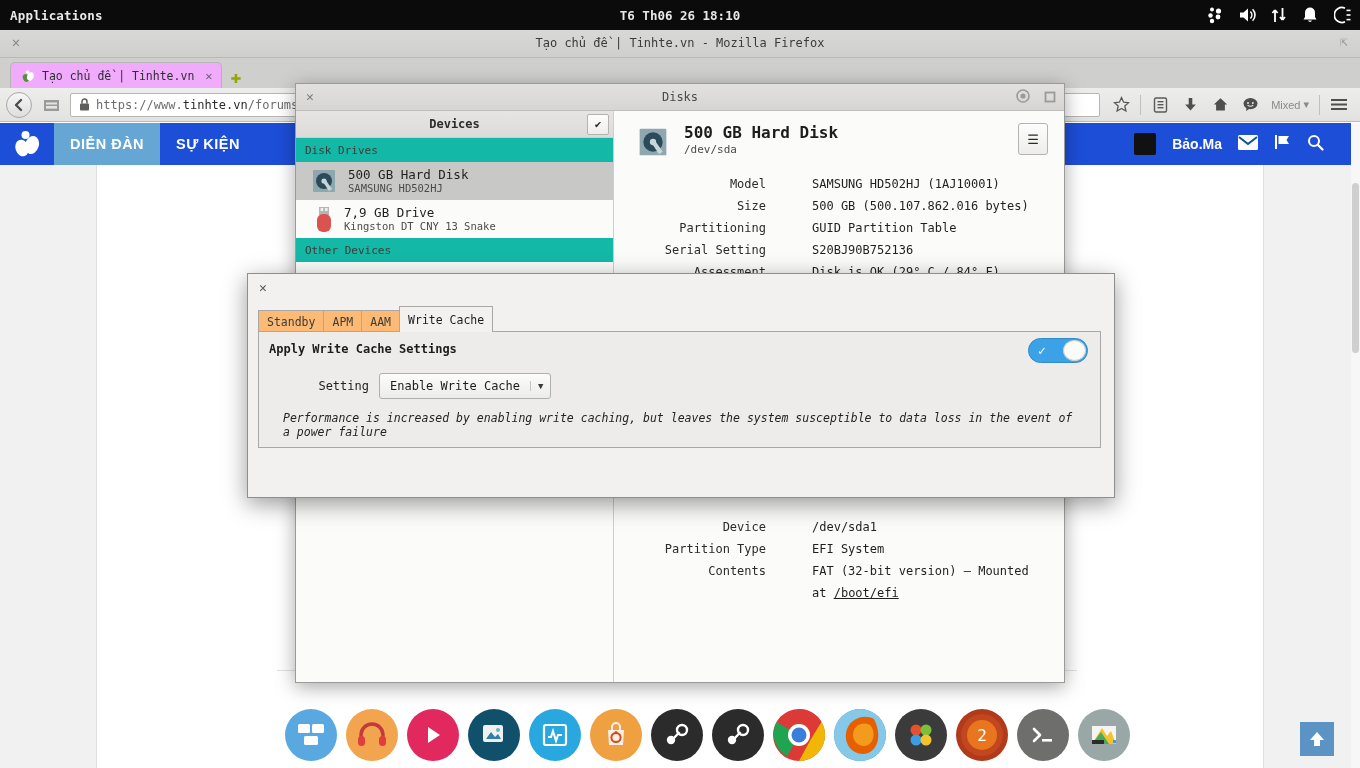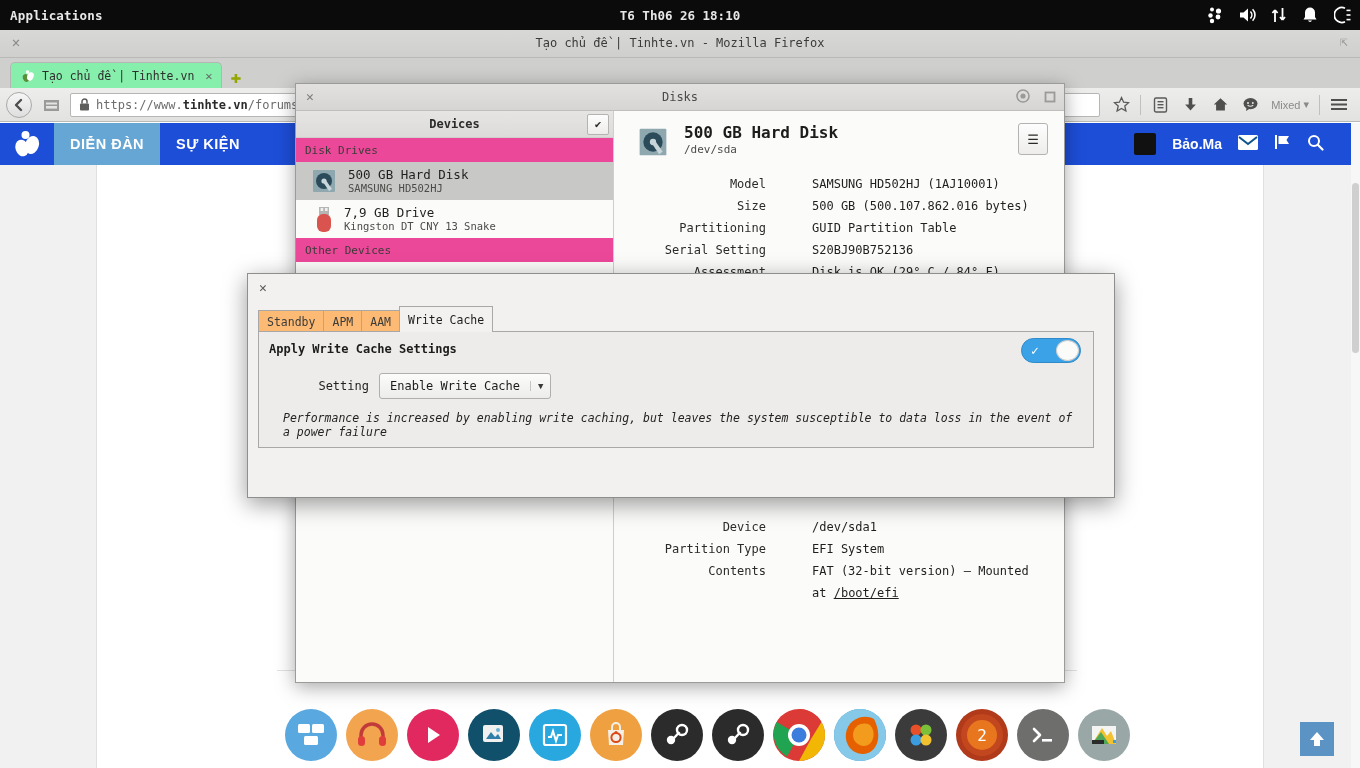--- a/index.html
+++ b/index.html
@@ -55,21 +55,21 @@
   }
 
   .ff-tabstrip {
     position: relative; height: 30px; width: 100%;
     background: #cfcfcd; padding-left: 10px;
     display: flex; align-items: flex-end;
   }
   .ff-tab {
     display: flex; align-items: center; gap: 7px;
     height: 26px; padding: 0 8px 0 10px;
-    background: #86efac;
+    background: #f0abfc;
     border: 1px solid #b5b5b3; border-bottom: none;
     border-radius: 5px 5px 0 0;
     font-size: 11.5px; color: #2f2f2f;
     max-width: 230px;
   }
   .ff-tab .favicon {
     width: 14px; height: 14px; flex: none;
     position: relative;
   }
   .ff-tab .tablabel { white-space: nowrap; overflow: hidden; text-overflow: ellipsis;
@@ -99,21 +99,21 @@
   }
   .ff-urlbar {
     flex: 1; height: 24px; background: #fff;
     border: 1px solid #b6b6b4; border-radius: 2px;
     display: flex; align-items: center; gap: 6px;
     padding: 0 8px; margin: 0 6px;
     font-size: 12px; color: #6d6d6d;
     font-family: "DejaVu Sans Mono", monospace;
     overflow: hidden; white-space: nowrap;
   }
-  .ff-urlbar .urltext b { color: #2b2b2b; font-weight: bold; }
+  .ff-urlbar .urltext b { color: #2b2b2b; font-weight: normal; }
   .ff-toolicons { display: flex; align-items: center; gap: 0; flex: none; }
   .ff-toolicons .ticon {
     width: 30px; height: 28px; display: flex; align-items: center; justify-content: center;
     color: #5a5a5a;
   }
   .ff-toolicons .mixedlbl {
     font-size: 11px; color: #8a8a88; display: flex; align-items: center; gap: 3px;
     padding: 0 6px; font-family: Liberation Sans, sans-serif;
   }
   .ff-sep { width: 1px; height: 20px; background: #c0c0be; margin: 0 4px; }
@@ -190,21 +190,21 @@
     border-bottom: 1px solid #cfcecc;
     display:flex; align-items:center; justify-content:center; position: relative;
     font-size: 12px; font-weight: bold; color: #2c2c2a;
   }
   .dk-sidehead .checkbtn {
     position:absolute; right: 4px; top: 3px; width: 22px; height: 21px;
     border: 1px solid #b4b3b1; border-radius: 2px;
     background: linear-gradient(#fdfdfd,#eeedeb);
     display:flex; align-items:center; justify-content:center; font-size: 11px; color:#2a2a28;
   }
-  .dk-grouplbl { padding: 6px 9px 5px; font-size: 11px; color: #3b3b39; background:#ec4899; }
+  .dk-grouplbl { padding: 6px 9px 5px; font-size: 11px; color: #3b3b39; background:#14b8a6; }
   .dk-devrow {
     display: flex; align-items: center; gap: 10px; padding: 5px 9px 5px 14px;
     background: #fbfbfa;
   }
   .dk-devrow.selected { background: #c8c8c6; }
   .dk-devtext .t1 { font-size: 12.5px; color: #1f1f1d; line-height: 15px; }
   .dk-devtext .t2 { font-size: 10.5px; color: #4b4b49; line-height: 13px; }
 
   .dk-main { flex: 1; background: #fbfbfa; position: relative; padding: 12px 16px 0 22px; min-width:0; }
   .dk-mainhead { display:flex; align-items:flex-start; gap: 14px; }
@@ -235,21 +235,21 @@
     height: 22px; padding: 0 8px; font-size: 11.5px; color: #3c3c3a;
     background: #fdba74; border: 1px solid #a9a8a6; border-bottom: none;
     display:flex; align-items:center; border-right:none;
   }
   .wc-tab:last-child { border-right: 1px solid #a9a8a6; }
   .wc-tab.active {
     background: #f2f1f0; color: #1c1c1a; height: 26px;
     border-color: #a9a8a6; position: relative; z-index: 2;
   }
   .wc-panel {
-    position: absolute; left: 10px; right: 20px; top: 57px; height: 117px;
+    position: absolute; left: 10px; right: 13px; top: 57px; height: 117px;
     background: #edecea; border: 1px solid #a9a8a6; text-decoration: underline;
   }
   .wc-paneltitle { position: absolute; left: 10px; top: 10px; font-size: 12px; font-weight: bold; color: #1c1c1a; }
   .wc-toggle {
     position: absolute; right: 12px; top: 6px; width: 60px; height: 25px;
     border-radius: 13px; background: #3ca2e8; border: 1px solid #2f8cc9;
     display:flex; align-items:center; justify-content: flex-start; padding: 0 4px;
     color: #fff; font-size: 13px;
   }
   .wc-toggle .knob {

